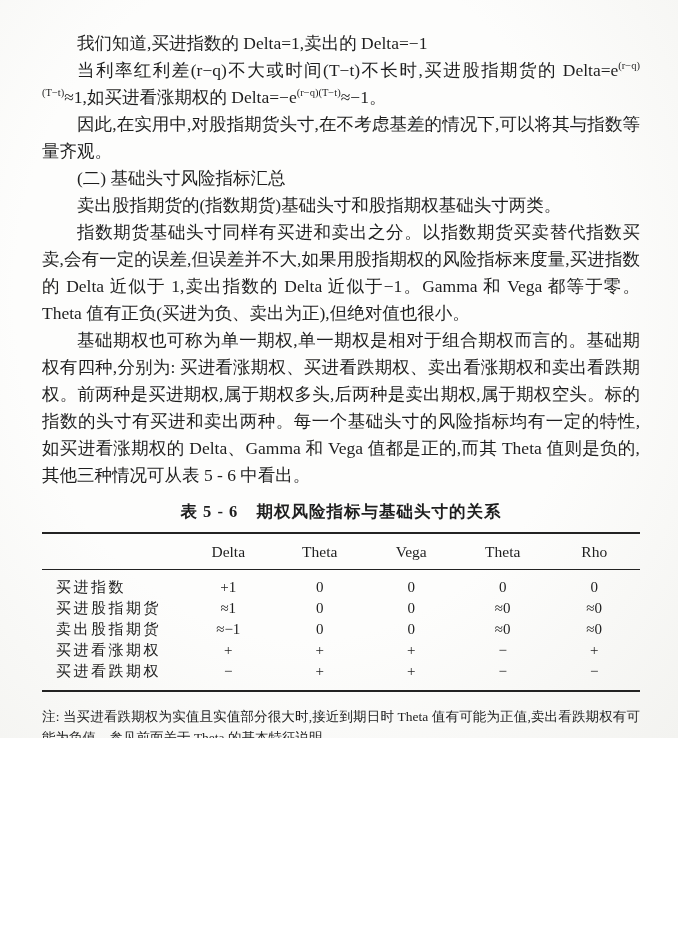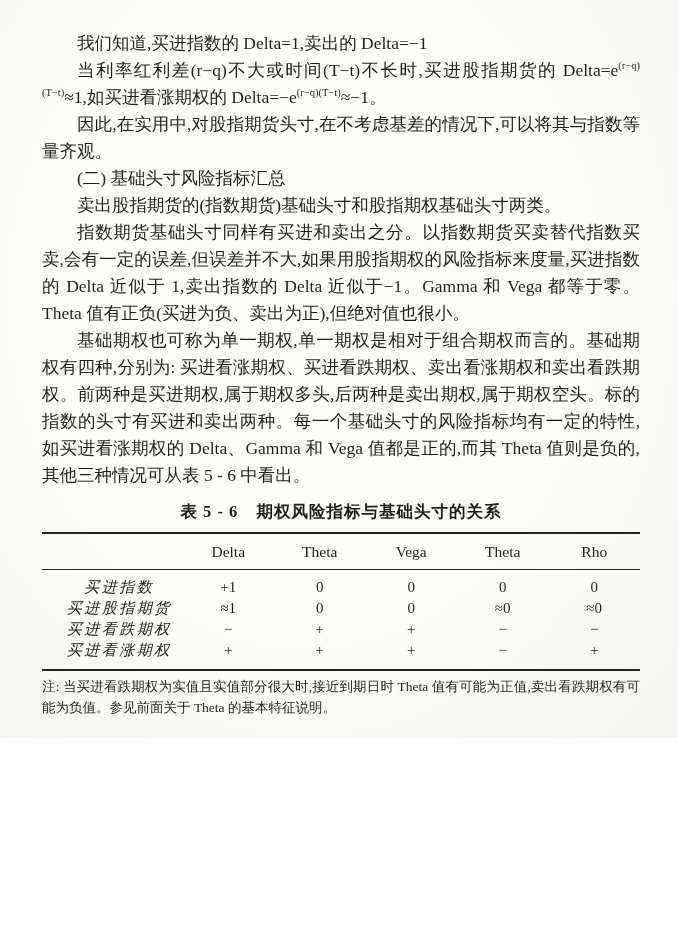--- a/index.html
+++ b/index.html
@@ -53,27 +53,26 @@
   }
   table.risk tbody td {
     font-size: 15px;
     text-align: center;
     padding: 1.5px 0;
     line-height: 18px;
   }
   table.risk tbody tr:first-child td { padding-top: 8px; }
   table.risk tbody tr:last-child td { padding-bottom: 10px; }
   table.risk td.label {
-    text-align: center;
+    text-align: left;
     padding-left: 14px;
     letter-spacing: 2.5px;
-    font-style: italic;
   }
   .footnote {
-    margin-top: 6px;
+    margin-top: 15px;
     font-size: 13.5px;
     line-height: 20.5px;
     text-align: justify;
   }
 </style>
 </head>
 <body>
 
 <div class="page">
 
@@ -121,34 +120,42 @@
           </tr>
           <tr>
             <td class="label">买进股指期货</td>
             <td>≈1</td>
             <td>0</td>
             <td>0</td>
             <td>≈0</td>
             <td>≈0</td>
           </tr>
           <tr>
-            <td class="label">买进看跌期权</td>
-            <td>−</td>
-            <td>+</td>
-            <td>+</td>
-            <td>−</td>
-            <td>−</td>
+            <td class="label">卖出股指期货</td>
+            <td>≈−1</td>
+            <td>0</td>
+            <td>0</td>
+            <td>≈0</td>
+            <td>≈0</td>
           </tr>
           <tr>
             <td class="label">买进看涨期权</td>
             <td>+</td>
             <td>+</td>
             <td>+</td>
             <td>−</td>
             <td>+</td>
+          </tr>
+          <tr>
+            <td class="label">买进看跌期权</td>
+            <td>−</td>
+            <td>+</td>
+            <td>+</td>
+            <td>−</td>
+            <td>−</td>
           </tr>
         </tbody>
     </table>
   </div>
 
   <div class="footnote">注: 当买进看跌期权为实值且实值部分很大时,接近到期日时 Theta 值有可能为正值,卖出看跌期权有可能为负值。参见前面关于 Theta 的基本特征说明。</div>
 
 </div>
 
 </body></html>

